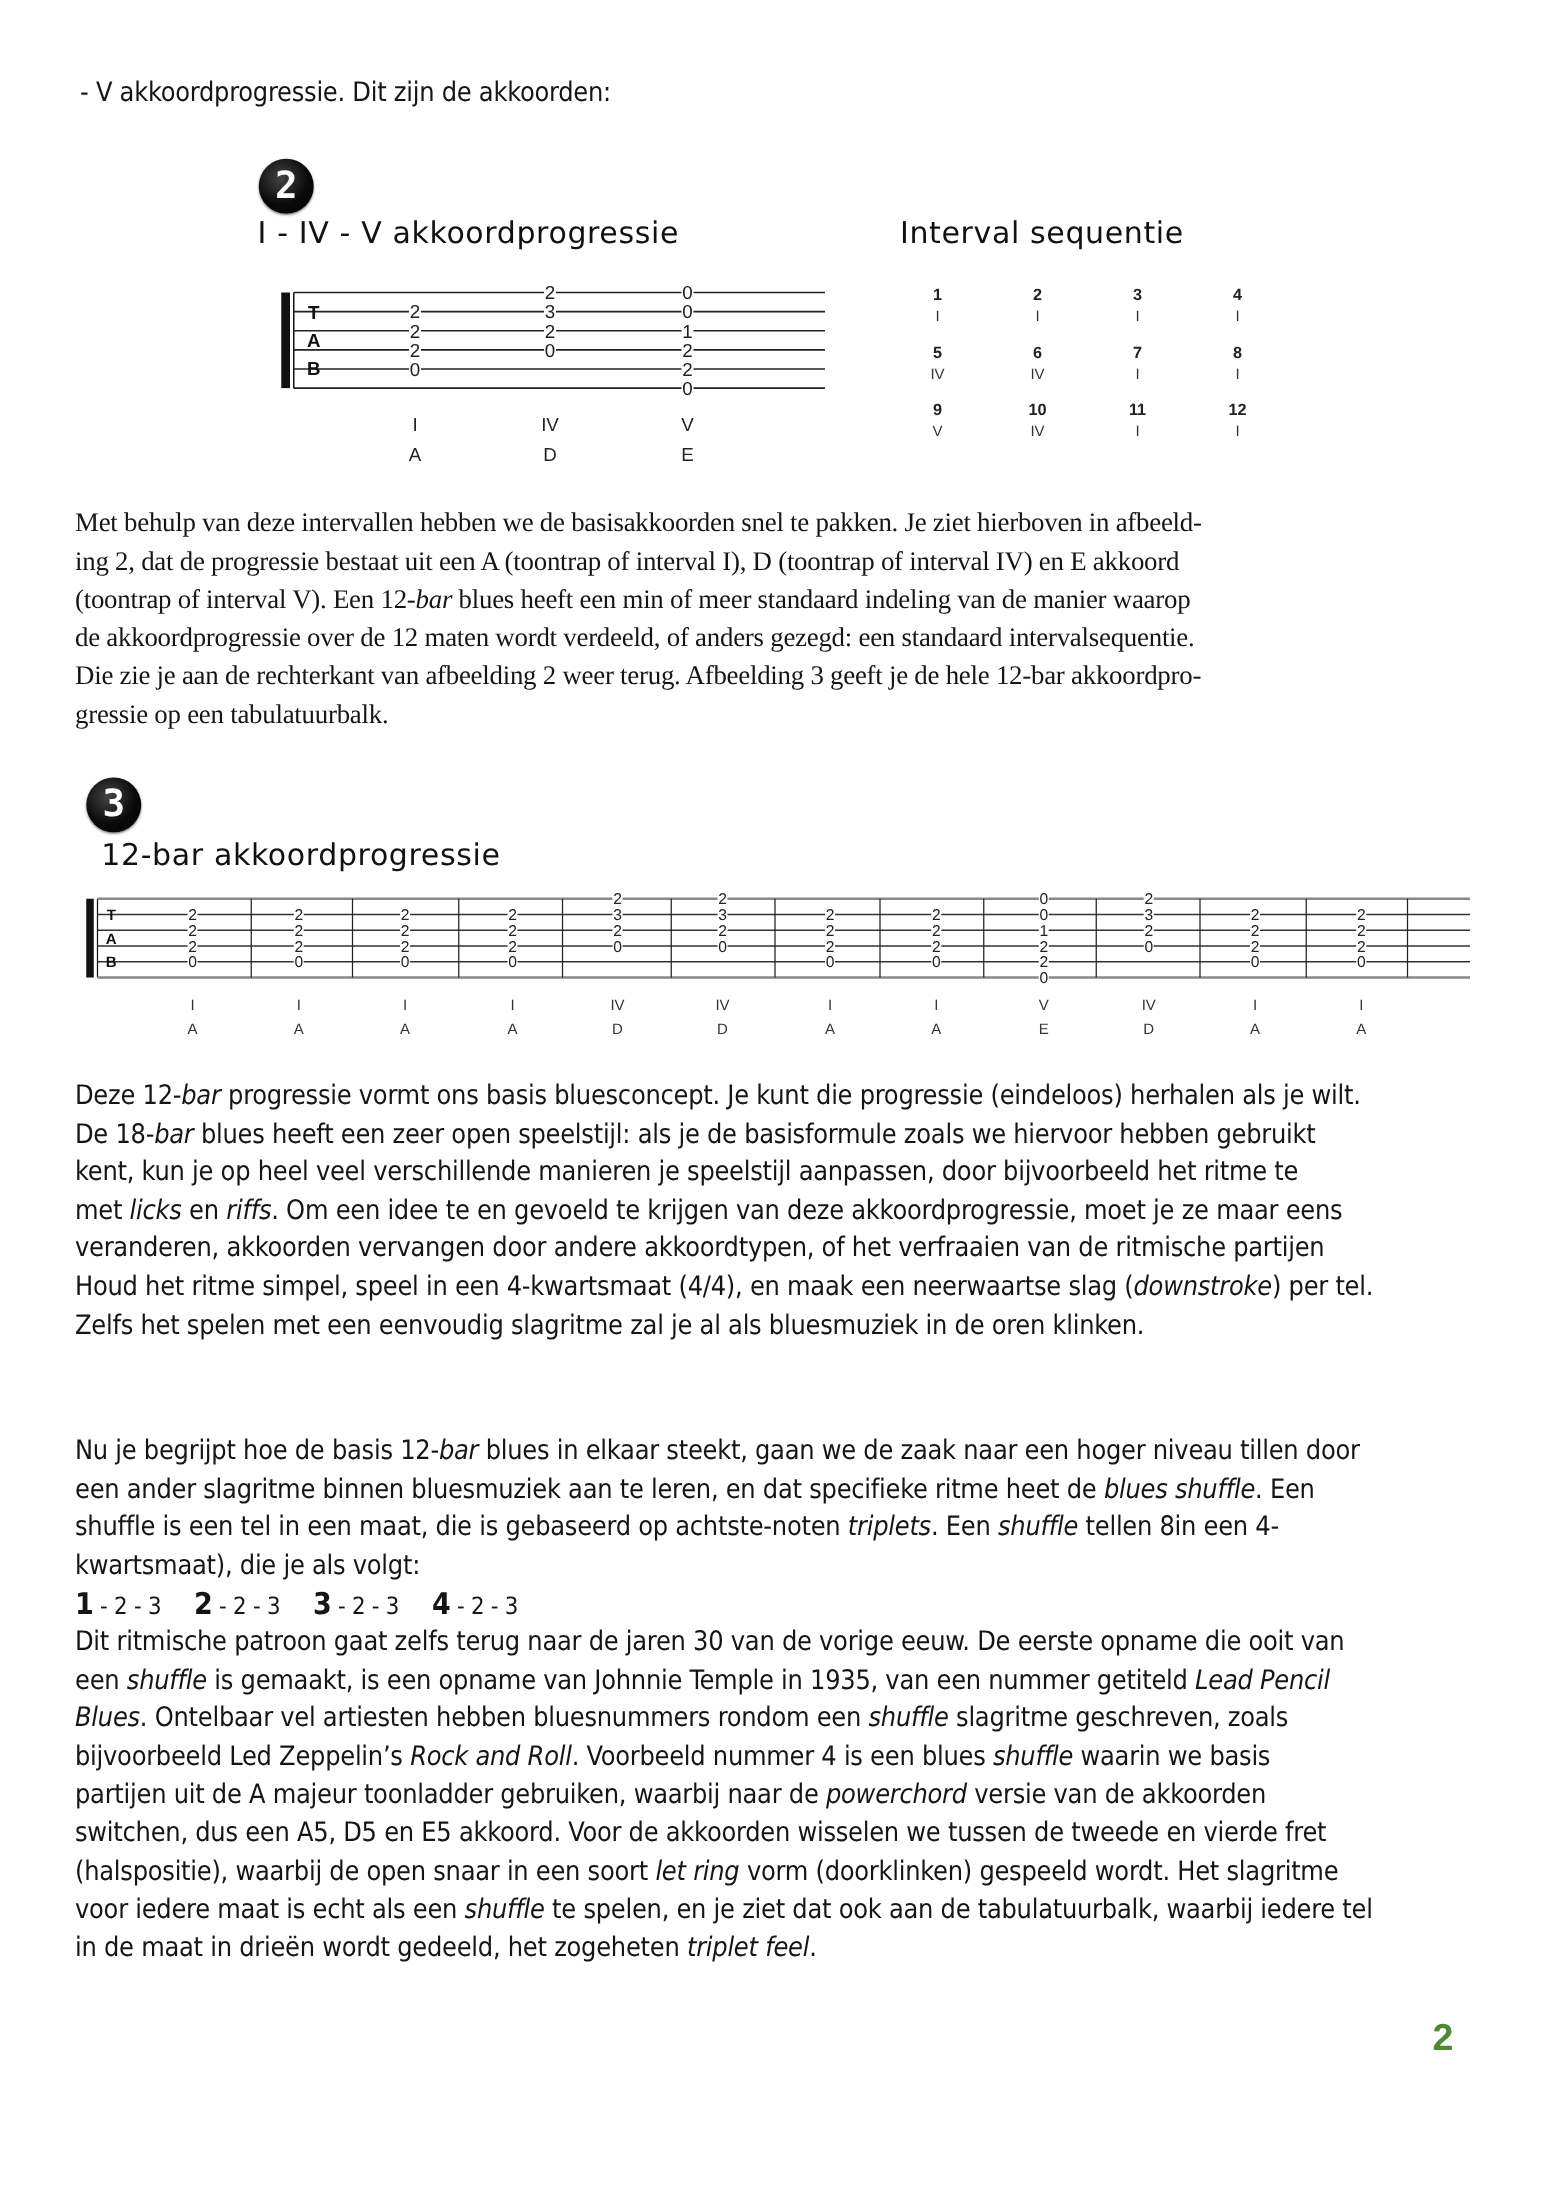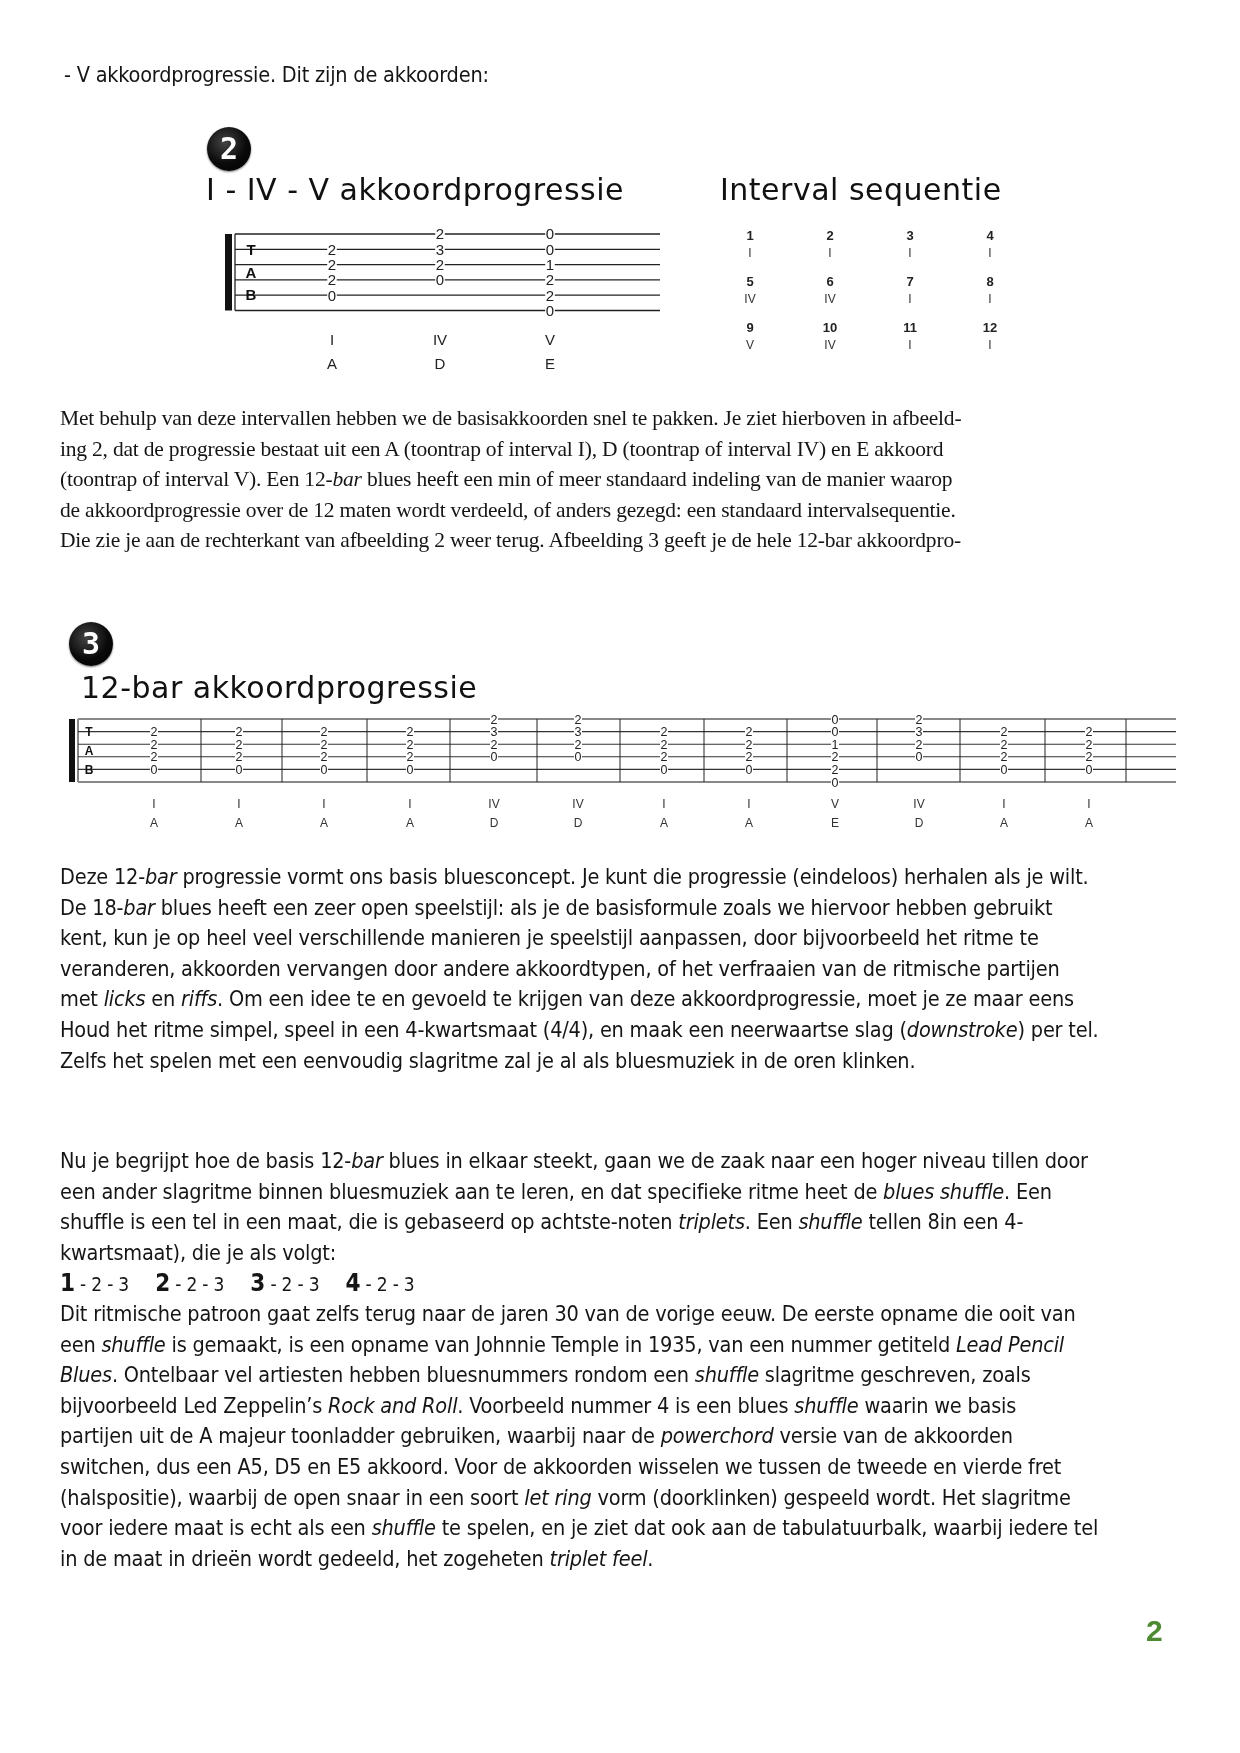--- a/index.html
+++ b/index.html
@@ -7,21 +7,21 @@
          font-family: "Liberation Sans", "DejaVu Sans", sans-serif; color: #111; }
   .txt { position: absolute; left: 60px; font-size: 21.5px; line-height: 30.6px; color: #151515;
          font-family: "DejaVu Sans Condensed", "Liberation Sans Narrow", "Liberation Sans", sans-serif; letter-spacing: -0.2px; }
   .line { white-space: nowrap; display: block; }
   .line i { font-style: italic; }
   .line b { font-weight: bold; font-size: 24px; }
   .badge { position: absolute; width: 44px; height: 44px; border-radius: 50%;
            background: radial-gradient(circle at 40% 35%, #444 0%, #0a0a0a 55%, #000 100%);
            color: #fff; font-weight: bold; font-size: 30px; text-align: center; line-height: 44px;
            font-family: "DejaVu Sans Mono", monospace; box-shadow: 0 1px 2px #777; }
-  .fig-title { position: absolute; font-family: "DejaVu Sans", sans-serif; font-size: 30px;
+  .fig-title { position: absolute; font-family: "DejaVu Sans", sans-serif; font-size: 24px;
                color: #111; letter-spacing: 0.5px; white-space: nowrap; }
   svg text { font-family: "Liberation Sans Narrow", "Liberation Sans", sans-serif; }
   .pagenum { position: absolute; left: 1146px; top: 1614px; font-size: 30px; font-weight: bold; color: #4e8a33;
              font-family: "Liberation Sans", sans-serif; }
 </style>
 </head>
 <body>
 
 <div class="txt" style="top:60px; left:64px;">
   <span class="line">- V akkoordprogressie.  Dit zijn de akkoorden:</span>
@@ -105,20 +105,21 @@
       <text x="270" y="124" text-anchor="middle" font-size="12" fill="#333">I</text>
     </svg>
 </div>
 
 <div class="txt" id="p1" style="top:403px;font-family:Liberation Serif, serif;">
     <span class="line">Met behulp van deze intervallen hebben we de basisakkoorden snel te pakken. Je ziet hierboven in afbeeld-</span>
     <span class="line">ing 2, dat de progressie bestaat uit een A (toontrap of interval I), D (toontrap of interval IV) en E akkoord</span>
     <span class="line"><span>(toontrap of interval V). Een 12-</span><i>bar</i><span> blues heeft een min of meer standaard indeling van de manier waarop</span></span>
     <span class="line">de akkoordprogressie over de 12 maten wordt verdeeld, of anders gezegd: een standaard intervalsequentie.</span>
     <span class="line">Die zie je aan de rechterkant van afbeelding 2 weer terug. Afbeelding 3 geeft je de hele 12-bar akkoordpro-</span>
+    <span class="line">gressie op een tabulatuurbalk.</span>
   </div>
 
 <div>
   <div class="badge" style="left:69px; top:622px;">3</div>
   <div class="fig-title" style="left:66px; top:670px;margin-left:15px;">12-bar akkoordprogressie</div>
   <svg id="tab3" style="position:absolute; left:66px; top:705px;" width="1115" height="135">
       <rect x="3" y="14" width="6" height="63" fill="#111"></rect>
       <line x1="12" y1="14" x2="12" y2="77" stroke="#111" stroke-width="1"></line>
       <line x1="12" y1="14" x2="1110" y2="14" stroke="#888" stroke-width="2"></line>
       <line x1="12" y1="26.6" x2="1110" y2="26.6" stroke="#333" stroke-width="1.1"></line>
@@ -265,22 +266,22 @@
       <text x="1023" y="68.9" text-anchor="middle" font-size="12.5" fill="#222">0</text>
       <text x="1023" y="103" text-anchor="middle" font-size="12" fill="#333">I</text>
       <text x="1023" y="122" text-anchor="middle" font-size="12" fill="#333">A</text>
     </svg>
 </div>
 
 <div class="txt" id="p2" style="top:862px;">
     <span class="line"><span>Deze 12-</span><i>bar</i><span> progressie vormt ons basis bluesconcept. Je kunt die progressie (eindeloos) herhalen als je wilt.</span></span>
     <span class="line"><span>De 18-</span><i>bar</i><span> blues heeft een zeer open speelstijl: als je de basisformule zoals we hiervoor hebben gebruikt</span></span>
     <span class="line">kent, kun je op heel veel verschillende manieren je speelstijl aanpassen, door bijvoorbeeld het ritme te</span>
+    <span class="line"><span>met </span><i>licks</i><span> en </span><i>riffs</i><span>. Om een idee te en gevoeld te krijgen van deze akkoordprogressie, moet je ze maar eens</span></span>
     <span class="line">veranderen, akkoorden vervangen door andere akkoordtypen, of het verfraaien van de ritmische partijen</span>
-    <span class="line"><span>met </span><i>licks</i><span> en </span><i>riffs</i><span>. Om een idee te en gevoeld te krijgen van deze akkoordprogressie, moet je ze maar eens</span></span>
     <span class="line"><span>Houd het ritme simpel, speel in een 4-kwartsmaat (4/4), en maak een neerwaartse slag (</span><i>downstroke</i><span>) per tel.</span></span>
     <span class="line">Zelfs het spelen met een eenvoudig slagritme zal je al als bluesmuziek in de oren klinken.</span>
   </div>
 
 <div class="txt" id="p3" style="top:1146px;">
     <span class="line"><span>Nu je begrijpt hoe de basis 12-</span><i>bar</i><span> blues in elkaar steekt, gaan we de zaak naar een hoger niveau tillen door</span></span>
     <span class="line"><span>een ander slagritme binnen bluesmuziek aan te leren, en dat specifieke ritme heet de </span><i>blues shuffle</i><span>. Een</span></span>
     <span class="line"><span>shuffle is een tel in een maat, die is gebaseerd op achtste-noten </span><i>triplets</i><span>. Een </span><i>shuffle</i><span> tellen 8in een 4-</span></span>
     <span class="line">kwartsmaat), die je als volgt:</span>
   </div>

